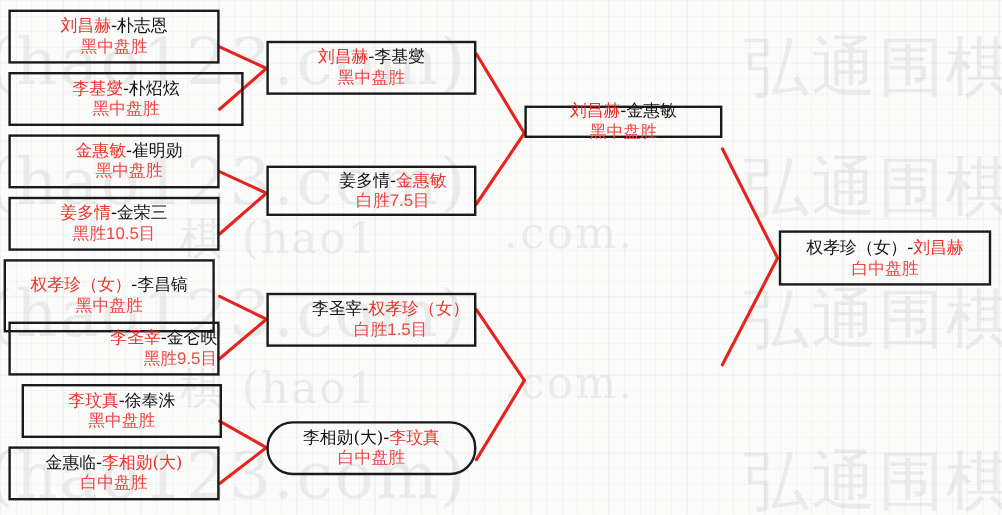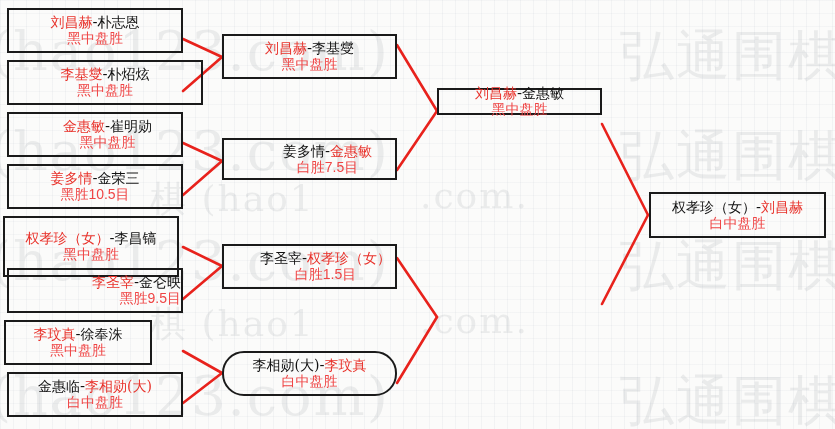--- a/index.html
+++ b/index.html
@@ -155,21 +155,21 @@
   <div class="match" style="left:3px;  top:216px; width:176px; height:61px;">
     <div class="pair"><span class="p win">权孝珍（女）</span><span class="dash">-</span><span class="p lose">李昌镐</span></div>
     <div class="result">黑中盘胜</div>
   </div>
 
   <div class="match" style="left:7px;  top:268px; width:176px; height:45px;align-items:flex-end;">
     <div class="pair"><span class="p win">李圣宰</span><span class="dash">-</span><span class="p lose">金仑映</span></div>
     <div class="result">黑胜9.5目</div>
   </div>
 
-  <div class="match" style="left:4px;  top:320px; width:148px; height:45px;">
+  <div class="match" style="left:18px;  top:320px; width:167px; height:45px;">
     <div class="pair"><span class="p win">李玟真</span><span class="dash">-</span><span class="p lose">徐奉洙</span></div>
     <div class="result">黑中盘胜</div>
   </div>
 
   <div class="match" style="left:7px;  top:372px; width:176px; height:45px;">
     <div class="pair"><span class="p lose">金惠临</span><span class="dash">-</span><span class="p win">李相勋(大)</span></div>
     <div class="result">白中盘胜</div>
   </div>
 
   <div class="match" style="left:222px; top:34px;  width:175px; height:45px;">

